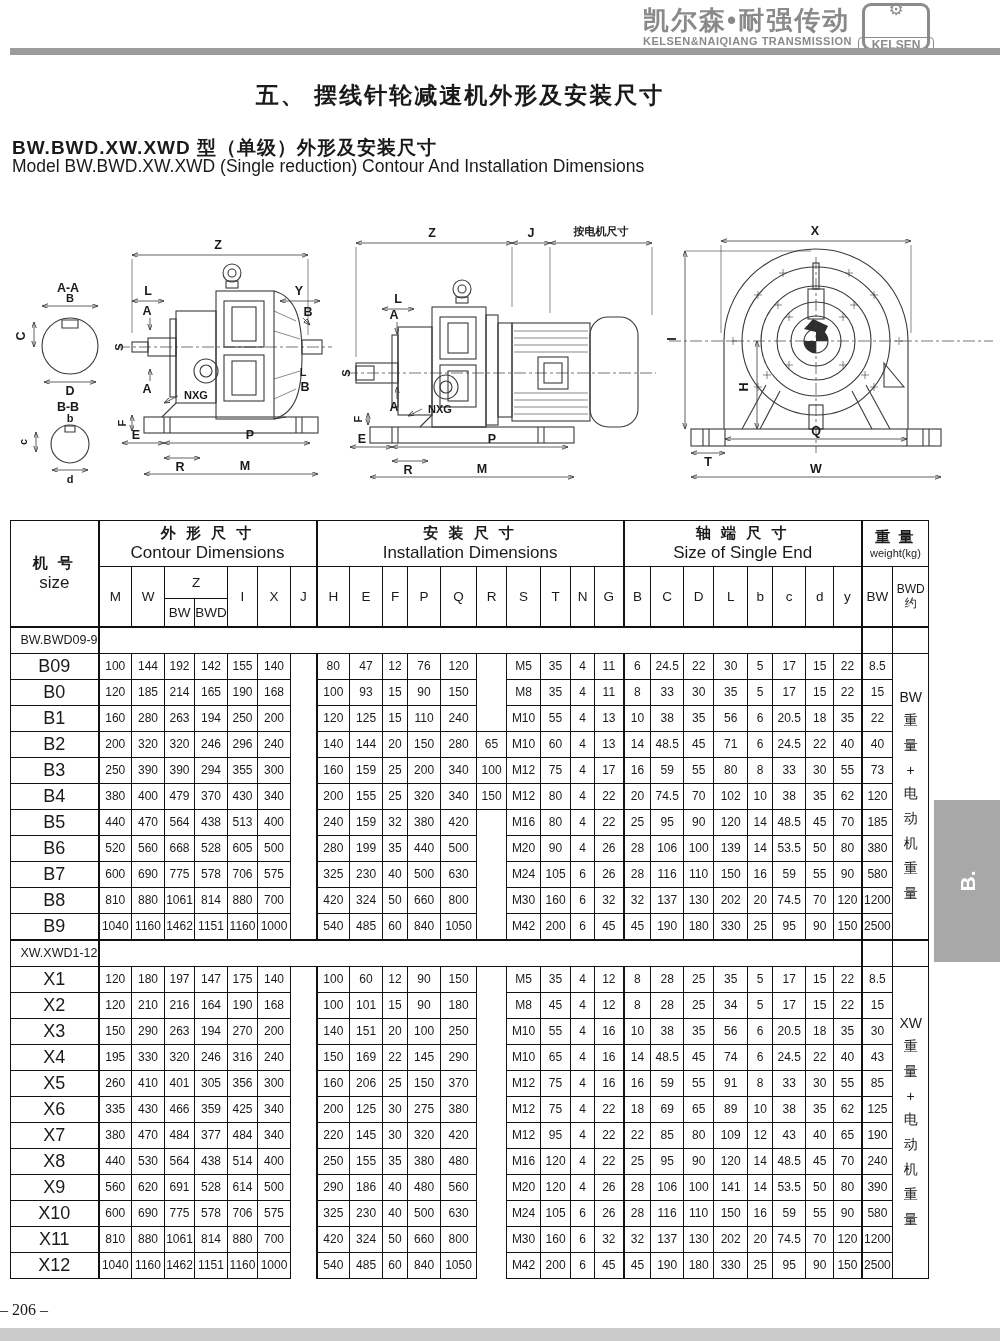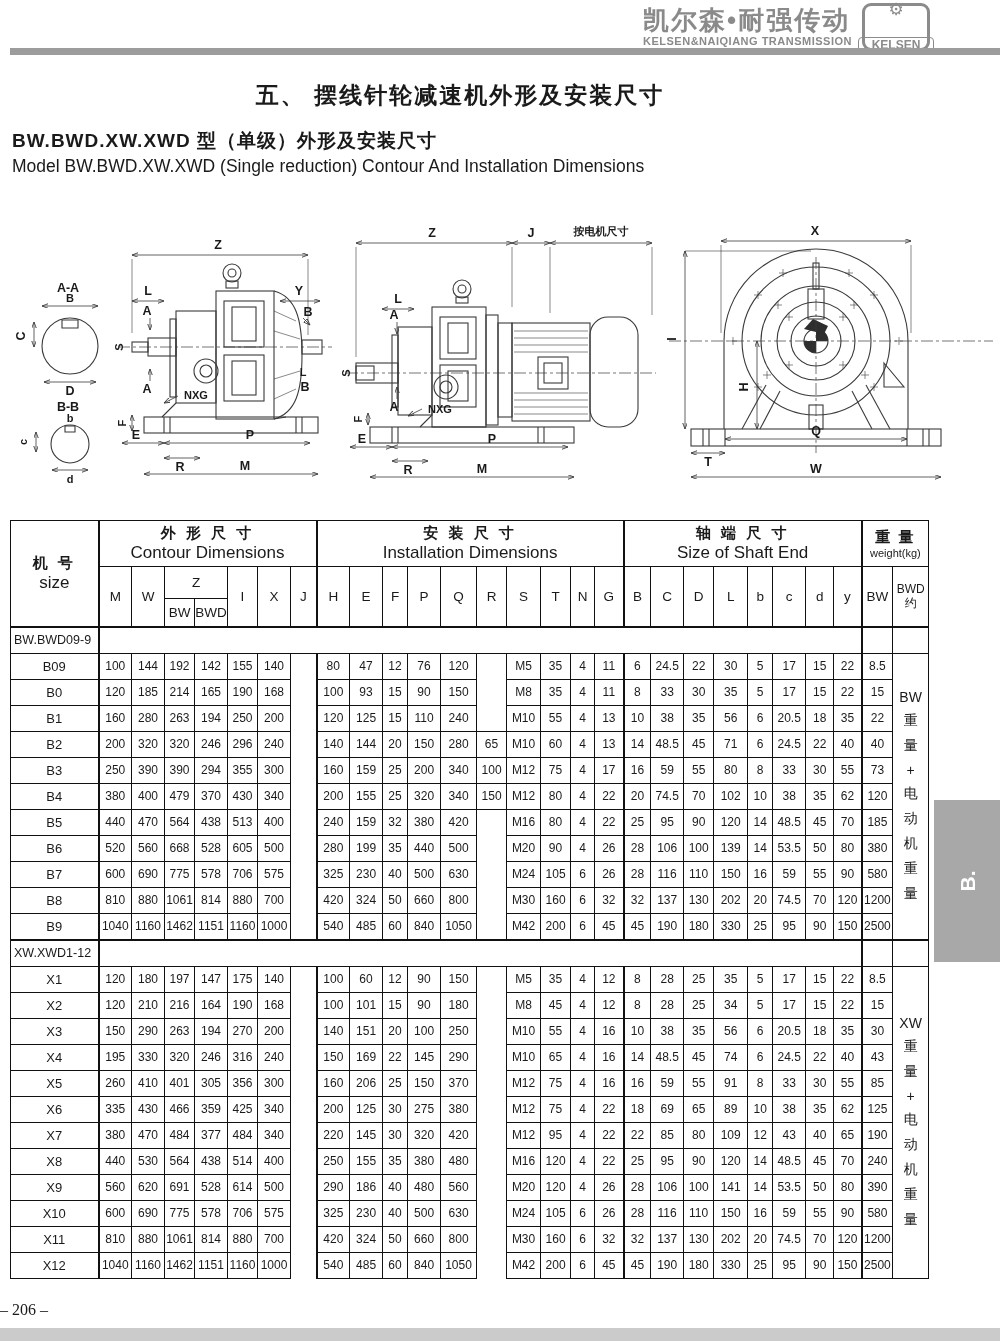--- a/index.html
+++ b/index.html
@@ -14,21 +14,21 @@
   .logo-box{width:62px;height:42px;border:3px solid #8b8b8b;border-radius:9px;
             display:flex;flex-direction:column;align-items:center;justify-content:center;}
   .logo-gear{font-size:17px;line-height:1;color:#8b8b8b;}
   .logo-label{font-size:12px;font-weight:bold;color:#8b8b8b;border:1.5px solid #8b8b8b;
               border-radius:4px;padding:0 13px;margin-top:19px;line-height:1.2;}
   .top-rule{position:absolute;top:48px;left:10px;right:0;height:7px;background:#9c9c9c;}
 
   
   .page-title{position:absolute;top:80px;left:0;width:920px;text-align:center;
               font-size:23px;font-weight:bold;letter-spacing:2px;}
-  .sub-cn{position:absolute;top:128px;left:12px;font-size:19px;font-weight:bold;letter-spacing:1px;}
+  .sub-cn{position:absolute;top:135px;left:12px;font-size:19px;font-weight:bold;letter-spacing:1px;}
   .sub-en{position:absolute;top:156px;left:12px;font-size:17.5px;}
 
   
   .drawings{position:absolute;top:215px;left:0;width:1000px;height:275px;}
   .drw{position:absolute;top:0;}
   .drw line,.drw path,.drw rect,.drw circle{stroke:#3a3a3a;fill:none;stroke-width:1.1;}
   .drw .dim{stroke-width:.8;}
   .drw .thin{stroke-width:.6;}
   .drw .cl{stroke-width:.7;stroke-dasharray:12 3 3 3;}
   .drw .fil{fill:#2e2e2e;stroke:none;}
@@ -45,22 +45,22 @@
   thead{border-bottom:2px solid #111;}
   thead tr.h1{height:46px;} thead tr.h2{height:32px;} thead tr.h3{height:28px;}
   thead th{height:auto;}
   .cn{font-size:15px;font-weight:bold;letter-spacing:3px;}
   .en{font-size:17px;}
   .wgt .cn{letter-spacing:2px;}
   .wgt .en{font-size:11px;text-align:center;}
   .letter{font-size:13.5px;}
   .bwd2 div{font-size:12px;line-height:1.2;}
   tr.section-row{border-top:2px solid #111;height:24px;}
-  td.sec-label{text-align:left;padding-left:3px;font-size:12.5px;}
-  td.size-cell{font-size:13px;margin-left:44px;}
+  td.sec-label{text-align:right;padding-left:3px;font-size:12.5px;}
+  td.size-cell{font-size:18px;margin-left:44px;}
   td.me{border-top:none;border-bottom:none;}
   td.wnote{vertical-align:middle;}
   .vtext{display:flex;flex-direction:column;align-items:center;justify-content:center;
          gap:7px;font-size:14px;font-weight:normal;}
   .vtext i{font-style:normal;}
 
   
   .side-tab{position:absolute;right:0;top:800px;width:66px;height:162px;background:#a8a8a8;
             display:flex;align-items:center;justify-content:center;}
   .side-tab span{transform:rotate(-90deg);color:#fff;font-size:21px;font-weight:bold;}
@@ -349,21 +349,21 @@
       <th colspan="7">
         <div class="cn">外 形 尺 寸</div>
         <div class="en">Contour Dimensions</div>
       </th>
       <th colspan="10">
         <div class="cn">安 装 尺 寸</div>
         <div class="en">Installation Dimensions</div>
       </th>
       <th colspan="8">
         <div class="cn">轴 端 尺 寸</div>
-        <div class="en">Size of Shaft End</div>
+        <div class="en">Size of Single End</div>
       </th>
       <th colspan="2" class="wgt">
         <div class="cn">重 量</div>
         <div class="en">weight(kg)</div>
       </th>
     </tr>
     <tr class="h2">
       <th rowspan="2" class="letter">M</th>
       <th rowspan="2" class="letter">W</th>
       <th colspan="2" class="letter">Z</th>

